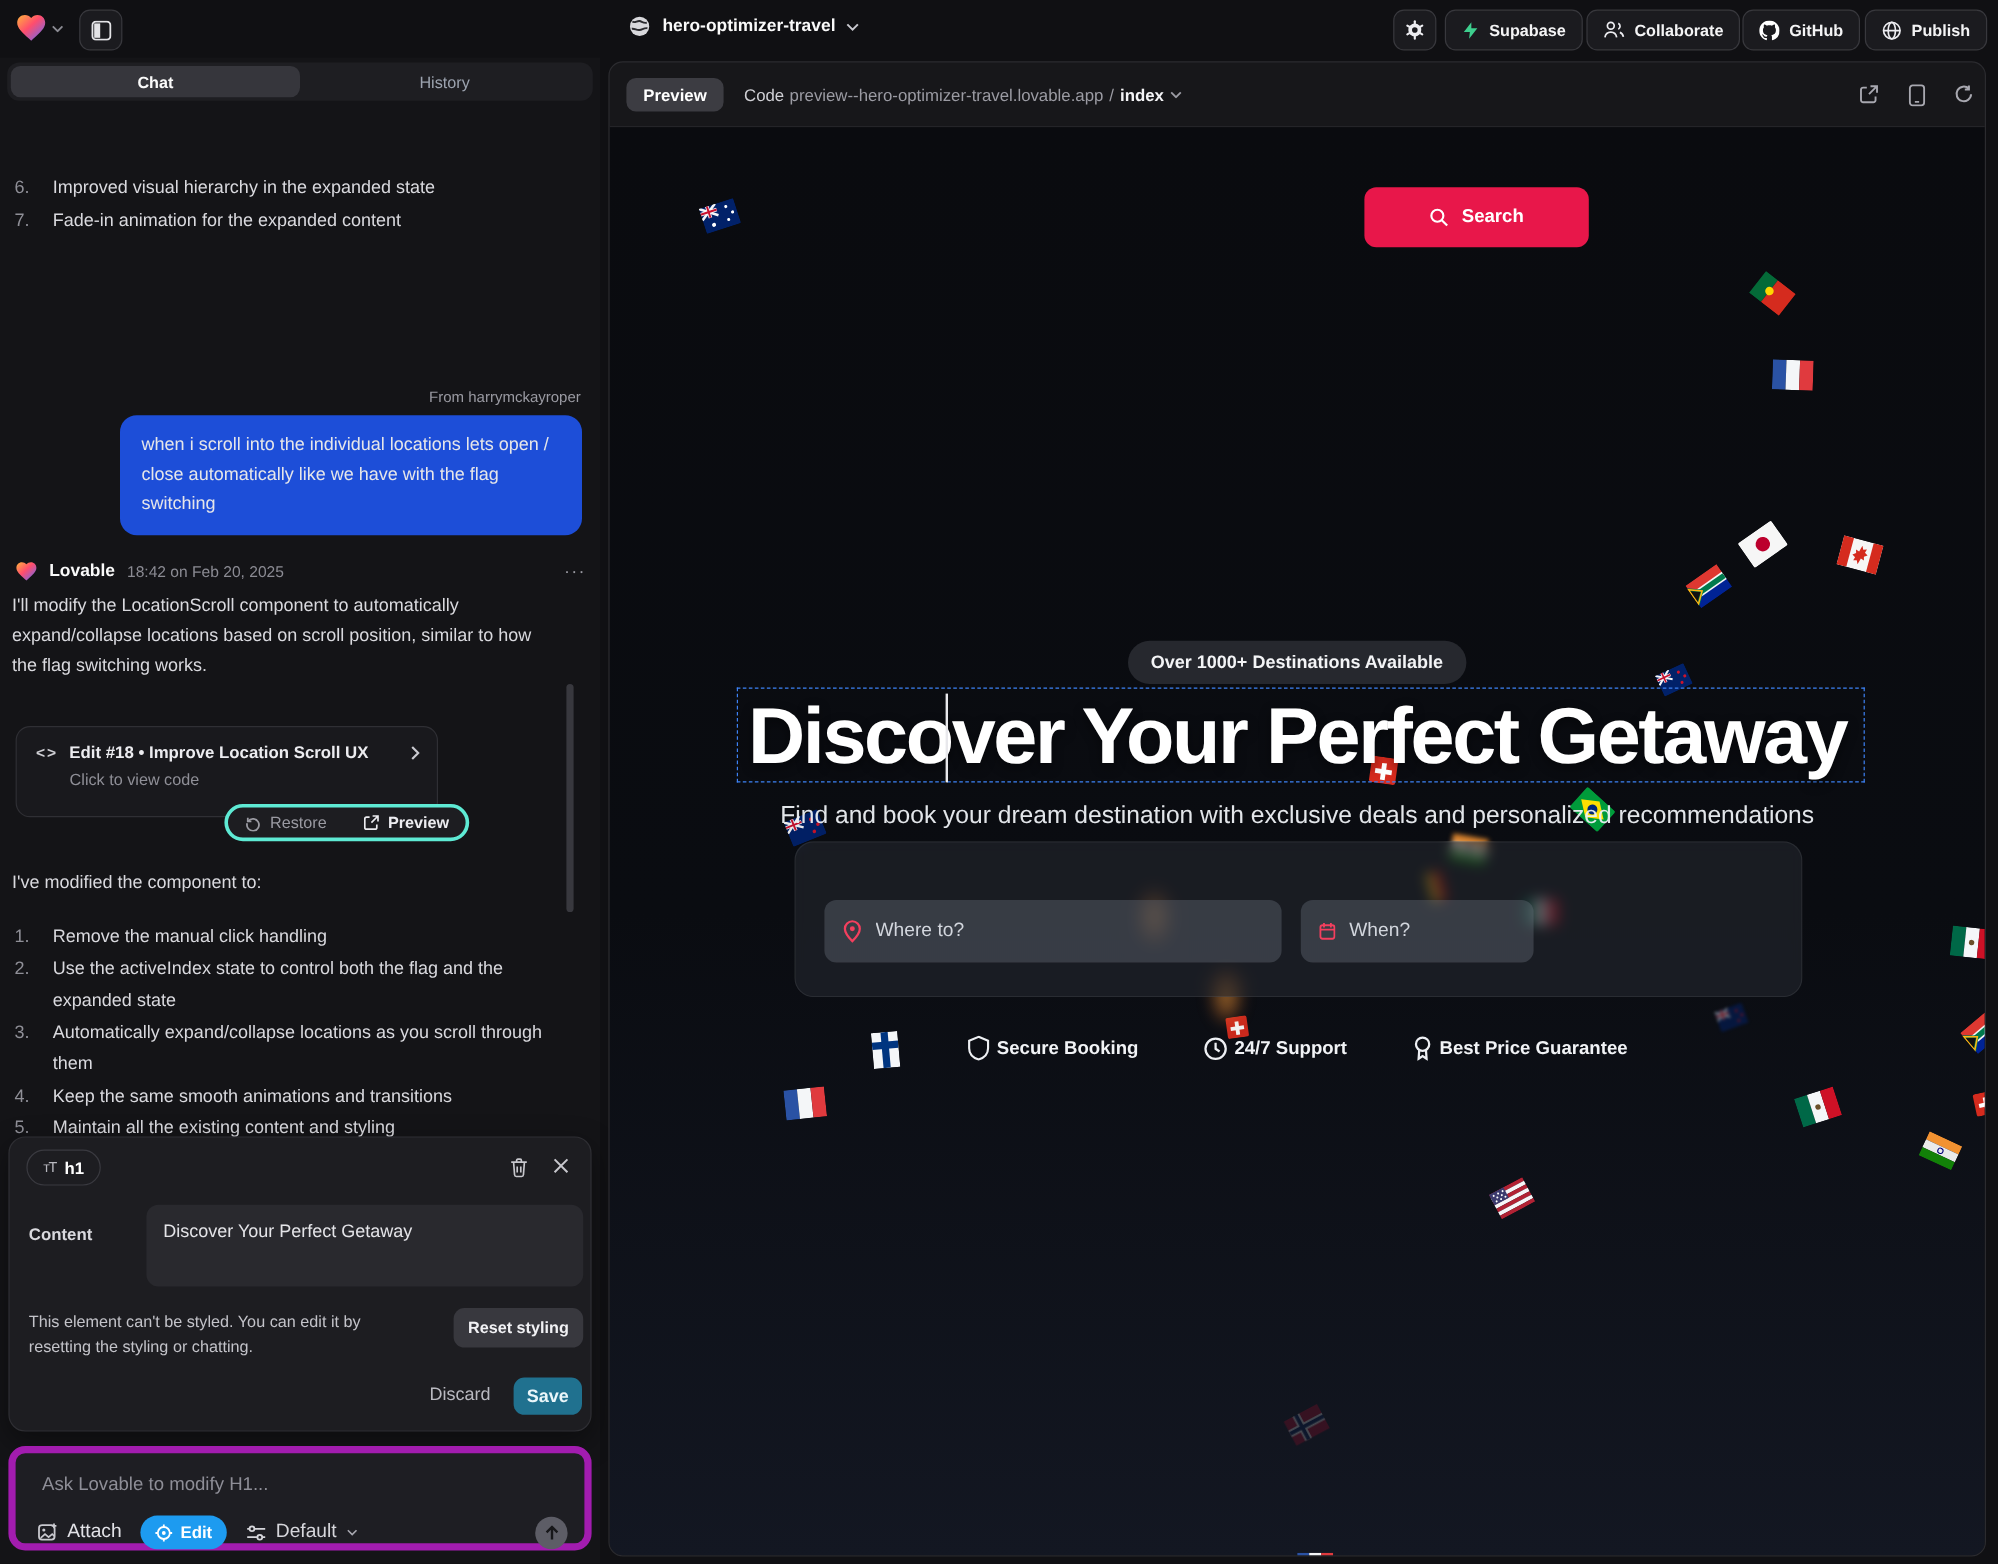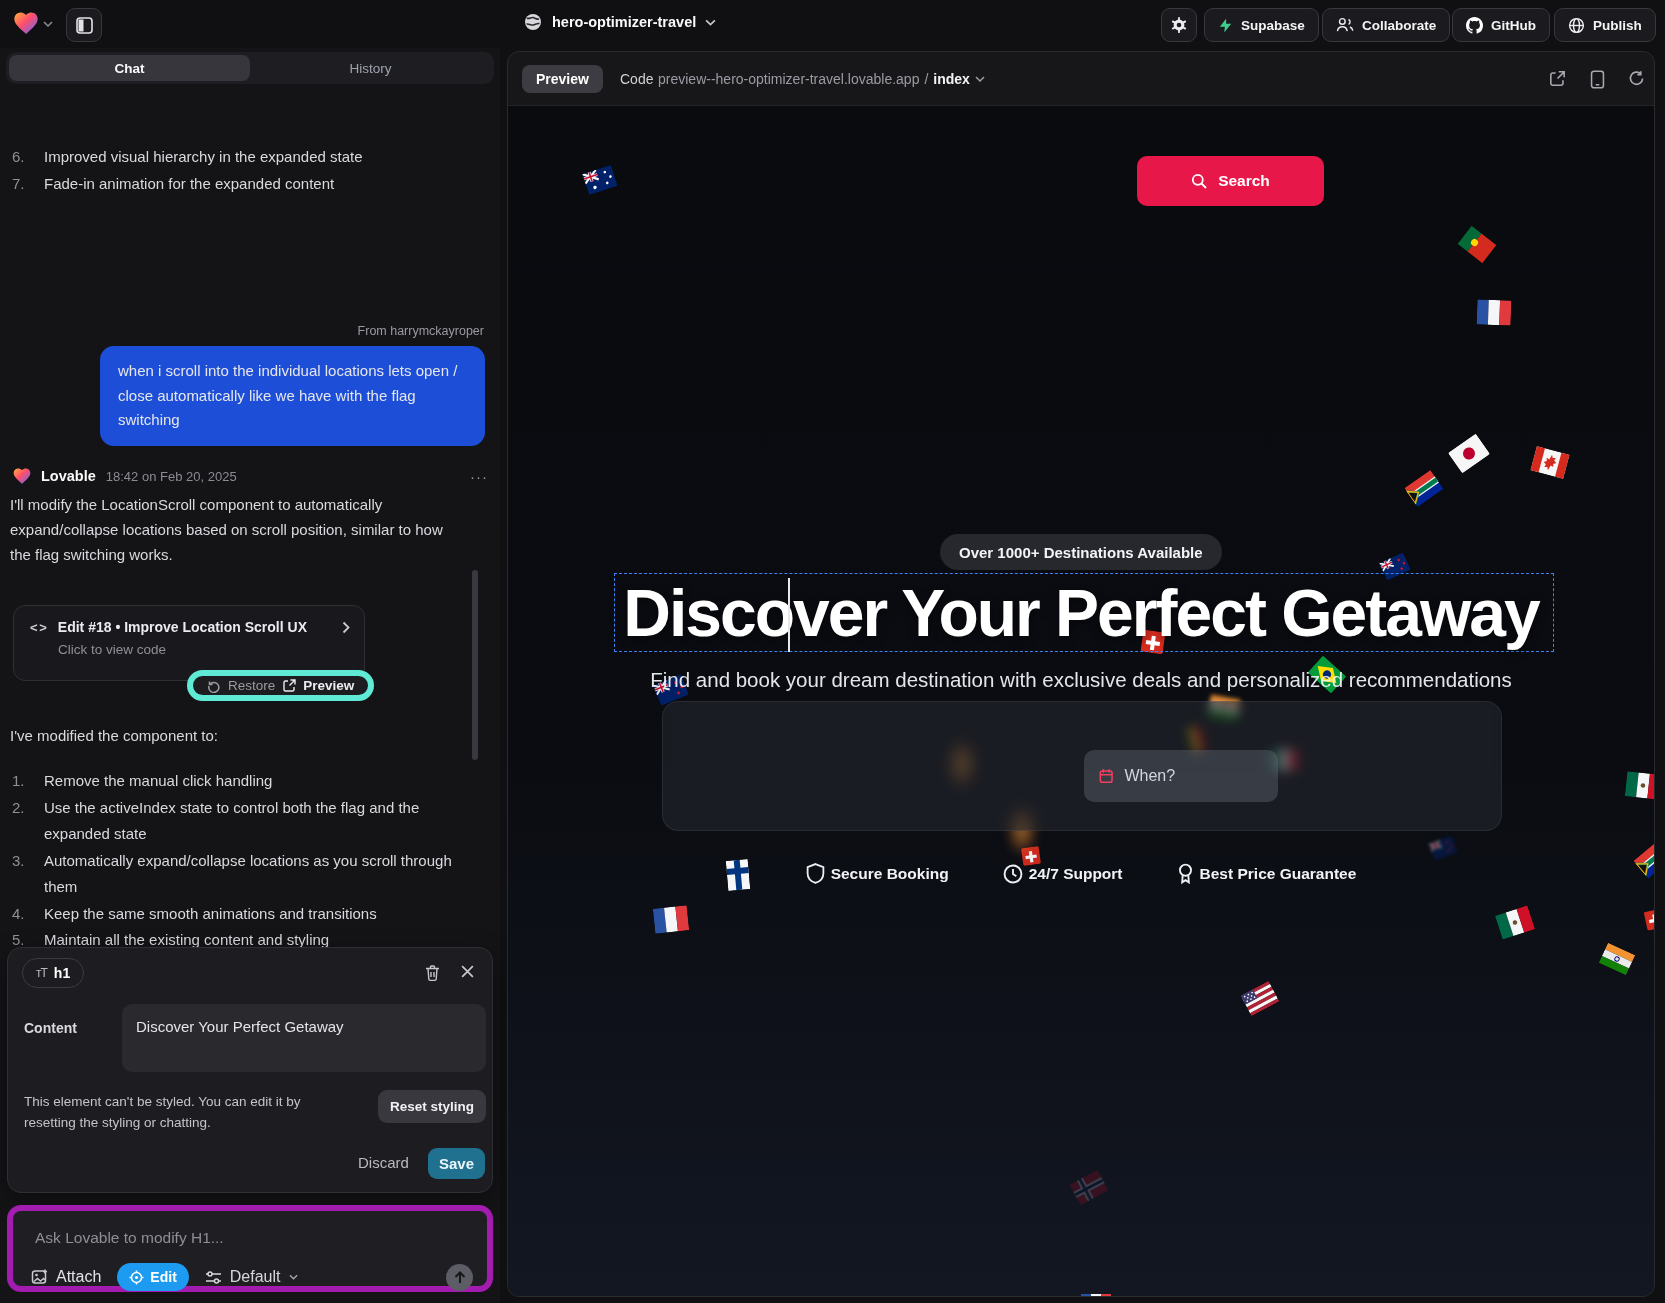--- a/index.html
+++ b/index.html
@@ -36,21 +36,21 @@
   #lov-ts { font-size:13px; color:#8b8b93; margin-left:10px; }
   #lov-menu { margin-left:auto; color:#9a9aa2; font-size:15px; letter-spacing:1px; cursor:pointer; }
 
   #edit-card { position:absolute; left:13px; top:565px; width:352px; height:76px; background:#19191d;
     border:1px solid #2f2f34; border-radius:12px; cursor:pointer; }
   #edit-card .row1 { display:flex; align-items:center; margin:13px 14px 0 16px; }
   #edit-title { font-size:14px; font-weight:600; color:#ececf0; margin-left:12px; }
   #edit-chev { margin-left:auto; }
   #edit-sub { font-size:13.5px; color:#8f8f97; margin:7px 0 0 44px; }
   #restore-pill { position:absolute; left:187px; top:630px; height:31px; background:#1d1d21;
-    border:6px solid #5eead4; border-radius:16px; display:flex; align-items:center; padding:0 14px; gap:8px; }
+    border:3px solid #5eead4; border-radius:16px; display:flex; align-items:center; padding:0 14px; gap:31px; }
   .pill-item { display:flex; align-items:center; gap:7px; font-size:13.5px; cursor:pointer; }
   #restore-item { color:#9a9aa2; }
   #preview-item { color:#ececf0; font-weight:600; }
 
   
   #chat-scrollbar { position:absolute; left:472px; top:482px; width:6px; height:190px;
     background:#38383e; border-radius:3px; }
 
   
   #editor { position:absolute; left:7px; top:899px; width:486px; height:246px; background:#1d1d21;
@@ -634,20 +634,27 @@
       </div>
 
     <div id="badge">Over 1000+ Destinations Available</div>
 
     <div id="sel-box"></div>
     <div id="hero-title">Discover Your Perfect Getaway</div>
     <div id="caret"></div>
     <div id="hero-sub">Find and book your dream destination with exclusive deals and personalized recommendations</div>
 
     <div id="search-card">
+      <div class="sfield" id="where-field">
+        <svg width="18" height="20" viewBox="0 0 16 19">
+          <path d="M8 1.5a6 6 0 016 6c0 4-6 10-6 10s-6-6-6-10a6 6 0 016-6z" fill="none" stroke="#f43f5e" stroke-width="1.8"></path>
+          <circle cx="8" cy="7.5" r="2" fill="#f43f5e"></circle>
+          </svg>
+        <input placeholder="Where to?" style="">
+      </div>
       <div class="sfield" id="when-field">
         <svg width="17" height="18" viewBox="0 0 16 17">
           <rect x="1.5" y="3" width="13" height="12.5" rx="2" fill="none" stroke="#f43f5e" stroke-width="1.7"></rect>
           <path d="M4.8 1v4M11.2 1v4M1.5 7h13" stroke="#f43f5e" stroke-width="1.7"></path>
           </svg>
         <input placeholder="When?" style="">
       </div>
     </div>
     <div id="search-btn" style="background: rgb(232, 23, 74);">
       <svg width="16" height="16" viewBox="0 0 16 16">

